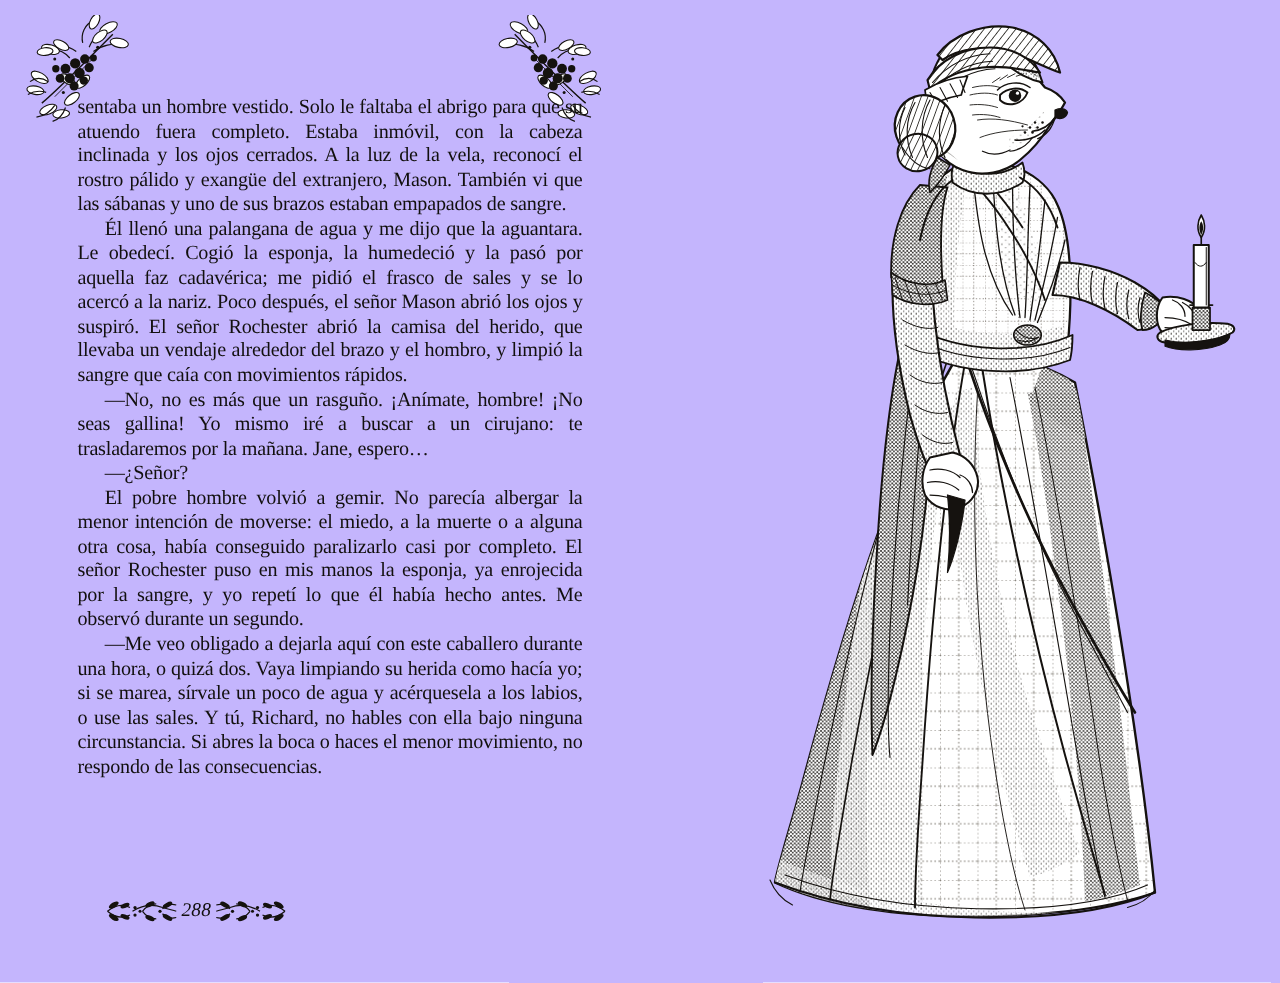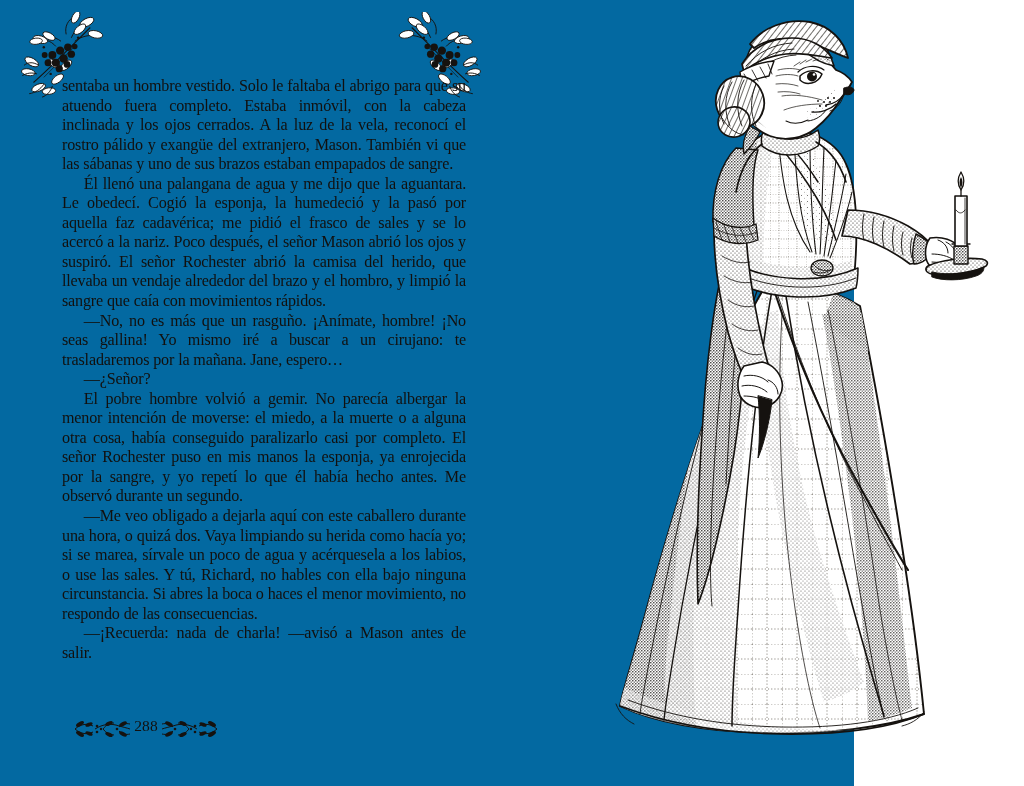--- a/index.html
+++ b/index.html
@@ -9,23 +9,23 @@
   }
   body {
     width: 1024px;
     height: 786px;
     overflow: hidden;
     font-family: "Liberation Serif", "DejaVu Serif", serif;
     color: #12100e;
   }
   #page {
     position: relative;
-    width: 854px;
+    width: 1024px;
     height: 786px;
-    background: #0369a1;
+    background: #c4b5fd;
   }
 
   
   #verso {
     position: absolute;
     left: 0; top: 0;
     width: 512px; height: 786px;
   }
 
   .corner-orn {
@@ -53,27 +53,28 @@
     word-spacing: 0.005em;
     hyphens: manual;
     -webkit-hyphens: manual;
   }
   .para.indent { text-indent: 1.35em; }
   .para.noindent { text-indent: 0; }
 
   
   #folio {
     position: absolute;
-    left: 51px;
+    left: 62px;
     top: 718px;
     width: 190px;
     display: flex;
-    align-items: flex-start;
+    align-items: center;
     justify-content: center;
     gap: 3px;
+    font-style: italic;
   }
   #folio .fnum {
     font-size: 15.5px;
     line-height: 1;
     letter-spacing: 0.01em;
     color: #12100e;
   }
   .folio-orn { display: block; }
 
   
@@ -216,21 +217,20 @@
       </svg>
     </div>
 
     <div id="textblock">
       <p class="para noindent">sentaba un hombre vestido. Solo le faltaba el abrigo para que su atuendo fuera completo. Estaba inmóvil, con la cabeza inclinada y los ojos cerrados. A la luz de la vela, reconocí el rostro pálido y exangüe del extranjero, Mason. También vi que las sábanas y uno de sus brazos estaban empapados de sangre.</p>
       <p class="para indent">Él llenó una palangana de agua y me dijo que la aguantara. Le obedecí. Cogió la esponja, la humedeció y la pasó por aquella faz cadavérica; me pidió el frasco de sales y se lo acercó a la nariz. Poco después, el señor Mason abrió los ojos y suspiró. El señor Rochester abrió la camisa del herido, que llevaba un vendaje alrededor del brazo y el hombro, y limpió la sangre que caía con movimientos rápidos.</p>
       <p class="para indent">—No, no es más que un rasguño. ¡Anímate, hombre! ¡No seas gallina! Yo mismo iré a buscar a un cirujano: te trasladaremos por la mañana. Jane, espero…</p>
       <p class="para indent">—¿Señor?</p>
       <p class="para indent">El pobre hombre volvió a gemir. No parecía albergar la menor intención de moverse: el miedo, a la muerte o a alguna otra cosa, había conseguido paralizarlo casi por completo. El señor Rochester puso en mis manos la esponja, ya enrojecida por la sangre, y yo repetí lo que él había hecho antes. Me observó durante un segundo.</p>
       <p class="para indent">—Me veo obligado a dejarla aquí con este caballero durante una hora, o quizá dos. Vaya limpiando su herida como hacía yo; si se marea, sírvale un poco de agua y acérquesela a los labios, o use las sales. Y tú, Richard, no hables con ella bajo ninguna circunstancia. Si abres la boca o haces el menor movimiento, no respondo de las consecuencias.</p>
-      <p class="para indent">—¡Recuerda: nada de charla! —avisó a Mason antes de salir.</p>
     </div>
 
     <div id="folio">
       <svg class="folio-orn" width="58" height="22" viewBox="0 0 58 22" xmlns="http://www.w3.org/2000/svg" aria-hidden="true">
         <g stroke="#15120f" fill="none" stroke-width="1">
           <path d="M2 11 C8 6 14 5 20 8"></path>
           <path d="M2 11 C8 16 14 17 20 14"></path>
           <path d="M22 11 C30 6 38 5 46 8 C50 9 54 10 57 11"></path>
           <path d="M30 11 C33 7 37 5 41 5"></path>
           <path d="M30 11 C33 15 37 17 41 17"></path>

